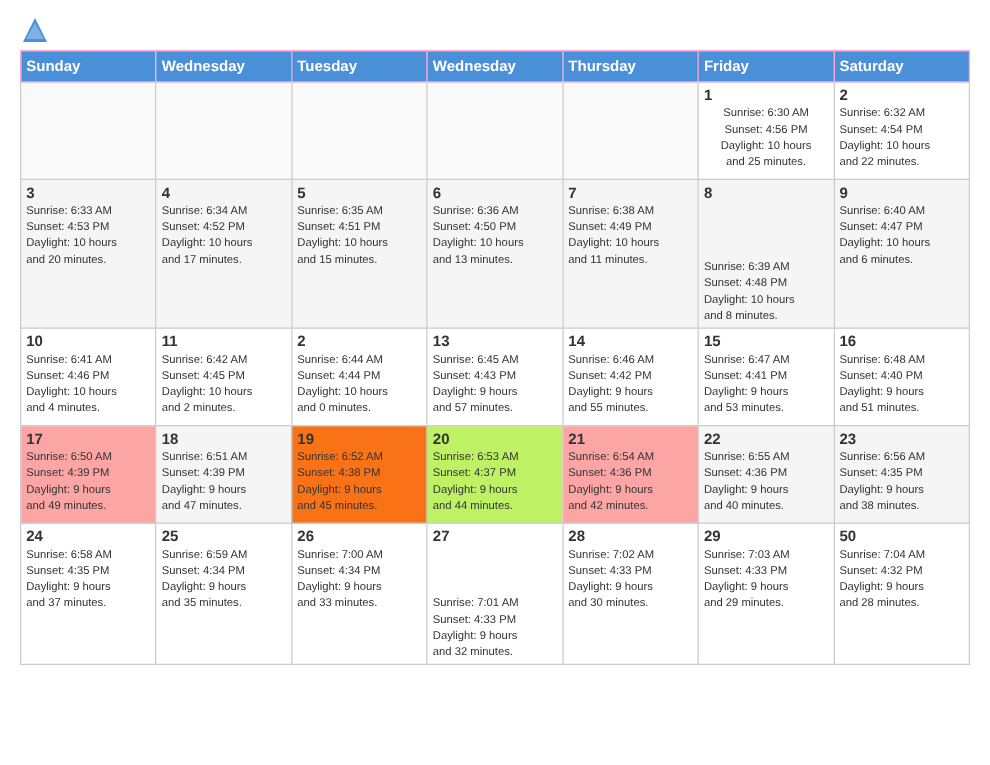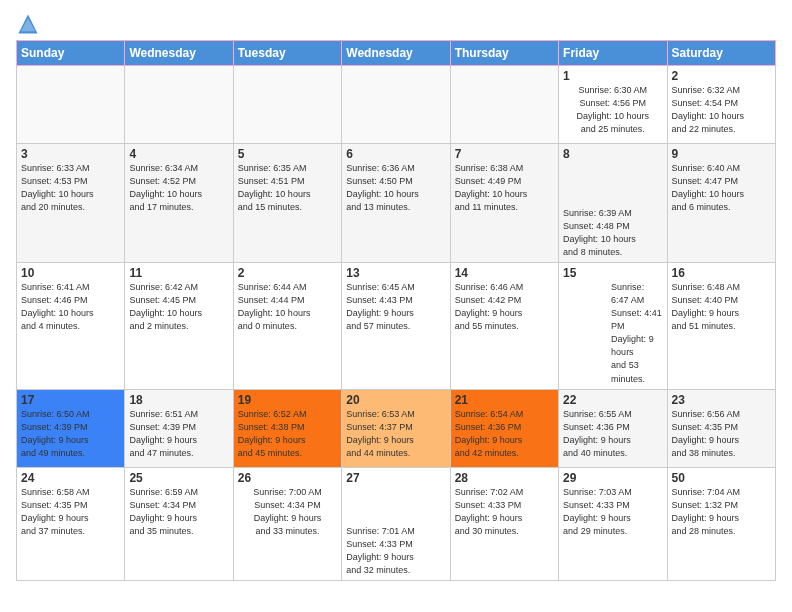--- a/index.html
+++ b/index.html
@@ -231,63 +231,63 @@
           </td>
           <td>
             <span class="day-number">14</span>
             <div class="day-info" style="white-space: pre-line;">Sunrise: 6:46 AM
 Sunset: 4:42 PM
 Daylight: 9 hours
 and 55 minutes.</div>
           </td>
           <td>
             <span class="day-number">15</span>
-            <div class="day-info" style="white-space: pre-line; margin-left: 48px;">Sunrise: 6:47 AM
+            <div class="day-info" style="white-space: pre-line;">Sunrise: 6:47 AM
 Sunset: 4:41 PM
 Daylight: 9 hours
 and 53 minutes.</div>
           </td>
           <td>
             <span class="day-number">16</span>
             <div class="day-info" style="white-space: pre-line;">Sunrise: 6:48 AM
 Sunset: 4:40 PM
 Daylight: 9 hours
 and 51 minutes.</div>
           </td>
         </tr>
         <tr style="background: rgb(245, 245, 245);">
-          <td style="background: #3b82f6;">
+          <td style="background: #fca5a5;">
             <span class="day-number">17</span>
             <div class="day-info" style="white-space: pre-line;">Sunrise: 6:50 AM
 Sunset: 4:39 PM
 Daylight: 9 hours
 and 49 minutes.</div>
           </td>
           <td style="background: rgb(245, 245, 245);">
             <span class="day-number">18</span>
             <div class="day-info" style="white-space: pre-line;">Sunrise: 6:51 AM
 Sunset: 4:39 PM
 Daylight: 9 hours
 and 47 minutes.</div>
           </td>
           <td style="background: #f97316;">
             <span class="day-number">19</span>
             <div class="day-info" style="white-space: pre-line;">Sunrise: 6:52 AM
 Sunset: 4:38 PM
 Daylight: 9 hours
 and 45 minutes.</div>
           </td>
-          <td style="background: #fdba74;">
+          <td style="background: #bef264;">
             <span class="day-number">20</span>
             <div class="day-info" style="white-space: pre-line;">Sunrise: 6:53 AM
 Sunset: 4:37 PM
 Daylight: 9 hours
 and 44 minutes.</div>
           </td>
-          <td style="background: #f97316;">
+          <td style="background: #fca5a5;">
             <span class="day-number">21</span>
             <div class="day-info" style="white-space: pre-line;">Sunrise: 6:54 AM
 Sunset: 4:36 PM
 Daylight: 9 hours
 and 42 minutes.</div>
           </td>
           <td style="background: rgb(245, 245, 245);">
             <span class="day-number">22</span>
             <div class="day-info" style="white-space: pre-line;">Sunrise: 6:55 AM
 Sunset: 4:36 PM
@@ -312,21 +312,21 @@
           </td>
           <td>
             <span class="day-number">25</span>
             <div class="day-info" style="white-space: pre-line;">Sunrise: 6:59 AM
 Sunset: 4:34 PM
 Daylight: 9 hours
 and 35 minutes.</div>
           </td>
           <td>
             <span class="day-number">26</span>
-            <div class="day-info" style="white-space: pre-line; text-align: center;">Sunrise: 7:00 AM
+            <div class="day-info" style="white-space: pre-line;">Sunrise: 7:00 AM
 Sunset: 4:34 PM
 Daylight: 9 hours
 and 33 minutes.</div>
           </td>
           <td>
             <span class="day-number">27</span>
             <div class="day-info" style="white-space: pre-line; margin-top: 40px;">Sunrise: 7:01 AM
 Sunset: 4:33 PM
 Daylight: 9 hours
 and 32 minutes.</div>
@@ -341,20 +341,20 @@
           <td>
             <span class="day-number">29</span>
             <div class="day-info" style="white-space: pre-line;">Sunrise: 7:03 AM
 Sunset: 4:33 PM
 Daylight: 9 hours
 and 29 minutes.</div>
           </td>
           <td>
             <span class="day-number">50</span>
             <div class="day-info" style="white-space: pre-line;">Sunrise: 7:04 AM
-Sunset: 1:32 PM
+Sunset: 4:32 PM
 Daylight: 9 hours
 and 28 minutes.</div>
           </td>
         </tr>
       </tbody>
   </table>
 </div>
 
 </body></html>

